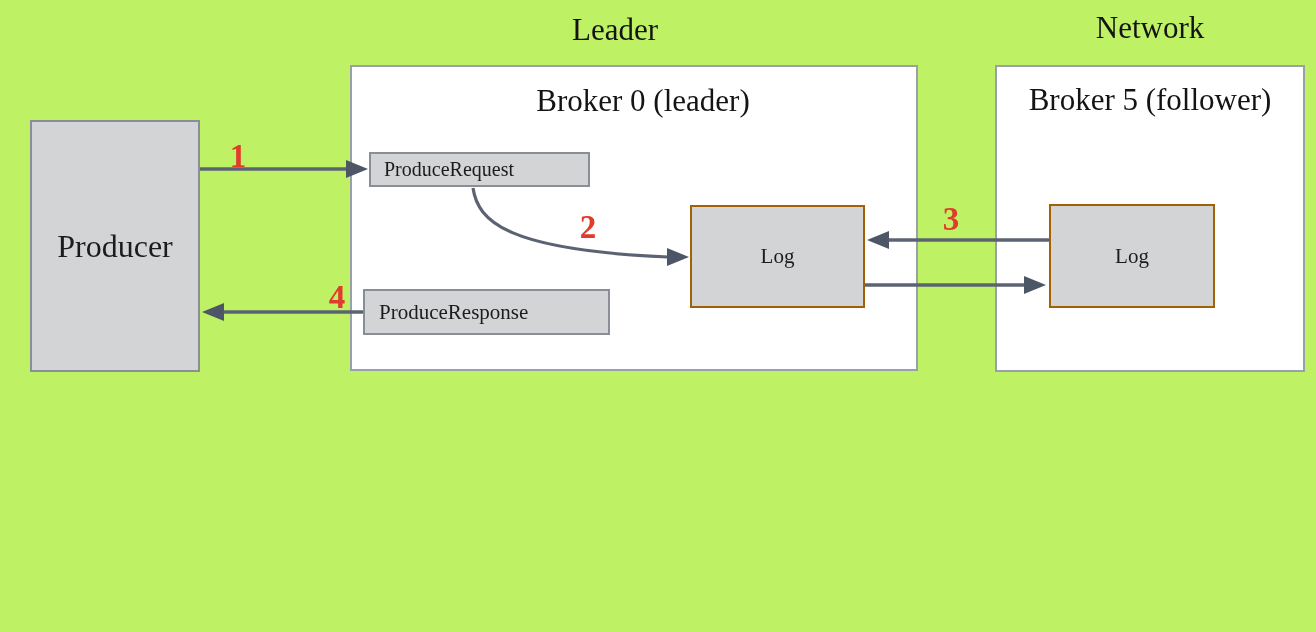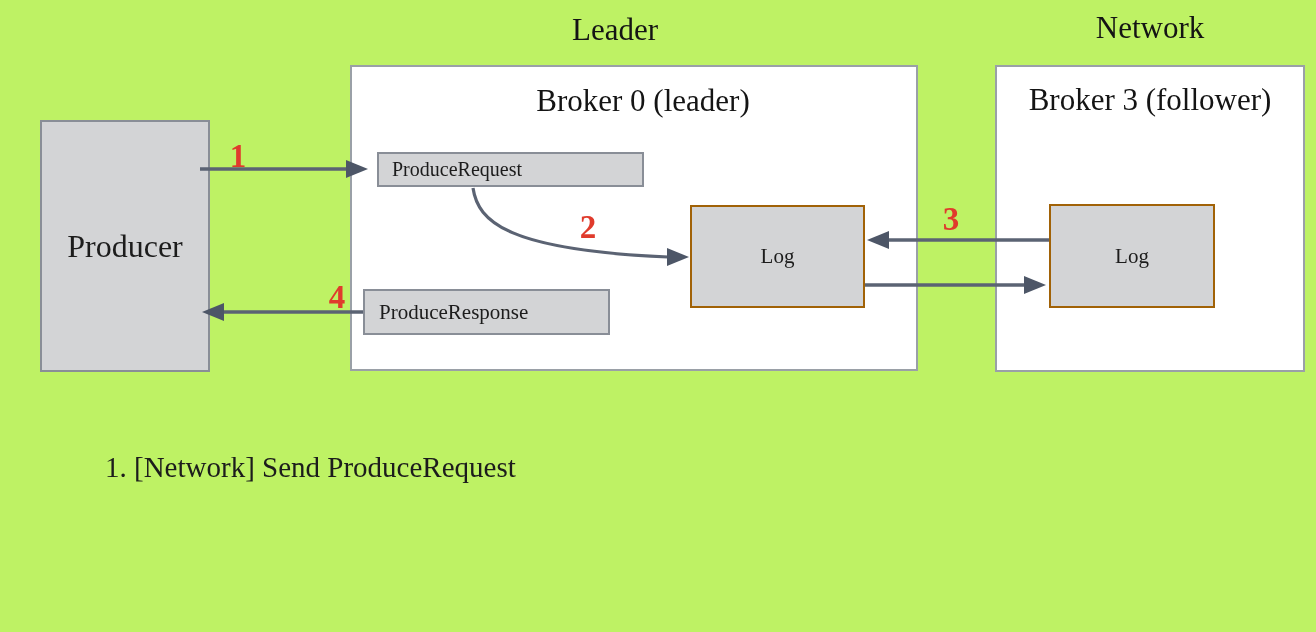--- a/index.html
+++ b/index.html
@@ -79,27 +79,27 @@
 
 <div id="canvas">
 
   <div class="heading" style="left:515px;top:12px;width:200px;">Leader</div>
   <div class="heading" style="left:1050px;top:10px;width:200px;">Network</div>
 
   <div class="broker" style="left:350px;top:65px;width:568px;height:306px;"></div>
   <div class="broker-title" style="left:352px;top:84px;width:526px;margin-left:28px;">Broker 0 (leader)</div>
 
   <div class="broker" style="left:995px;top:65px;width:310px;height:307px;"></div>
-  <div class="broker-title" style="left:995px;top:83px;width:310px;">Broker 3 (follower)</div>
+  <div class="broker-title" style="left:995px;top:83px;width:310px;">Broker 5 (follower)</div>
 
-  <div class="gray-box" id="producer" style="left:30px;top:120px;width:170px;height:252px;margin-left:10px;">
+  <div class="gray-box" id="producer" style="left:30px;top:120px;width:170px;height:252px;">
     <span>Producer</span>
   </div>
 
-  <div class="gray-box left-text" id="produce-request" style="left:369px;top:152px;width:267px;height:35px;margin-left:8px;">
+  <div class="gray-box left-text" id="produce-request" style="left:369px;top:152px;width:221px;height:35px;">
     <span>ProduceRequest</span>
   </div>
 
   <div class="gray-box left-text" id="produce-response" style="left:363px;top:289px;width:247px;height:46px;">
     <span>ProduceResponse</span>
   </div>
 
   <div class="gray-box log-box" style="left:690px;top:205px;width:175px;height:103px;">
     <span>Log</span>
   </div>
@@ -125,16 +125,15 @@
     <path d="M363,312 H221" stroke="#5b6373" stroke-width="3.6" fill="none"></path>
     <polygon points="202,312 224,303 224,321" fill="#4d5667"></polygon>
   </svg>
 
   <div class="num" style="left:238px;top:156px;">1</div>
   <div class="num" style="left:588px;top:227px;">2</div>
   <div class="num" style="left:951px;top:219px;">3</div>
   <div class="num" style="left:337px;top:297px;">4</div>
 
   <div id="legend">
-    <div class="legend-item">1. [Network] Send ProduceRequest</div>
   </div>
 
 </div>
 
 </body></html>

